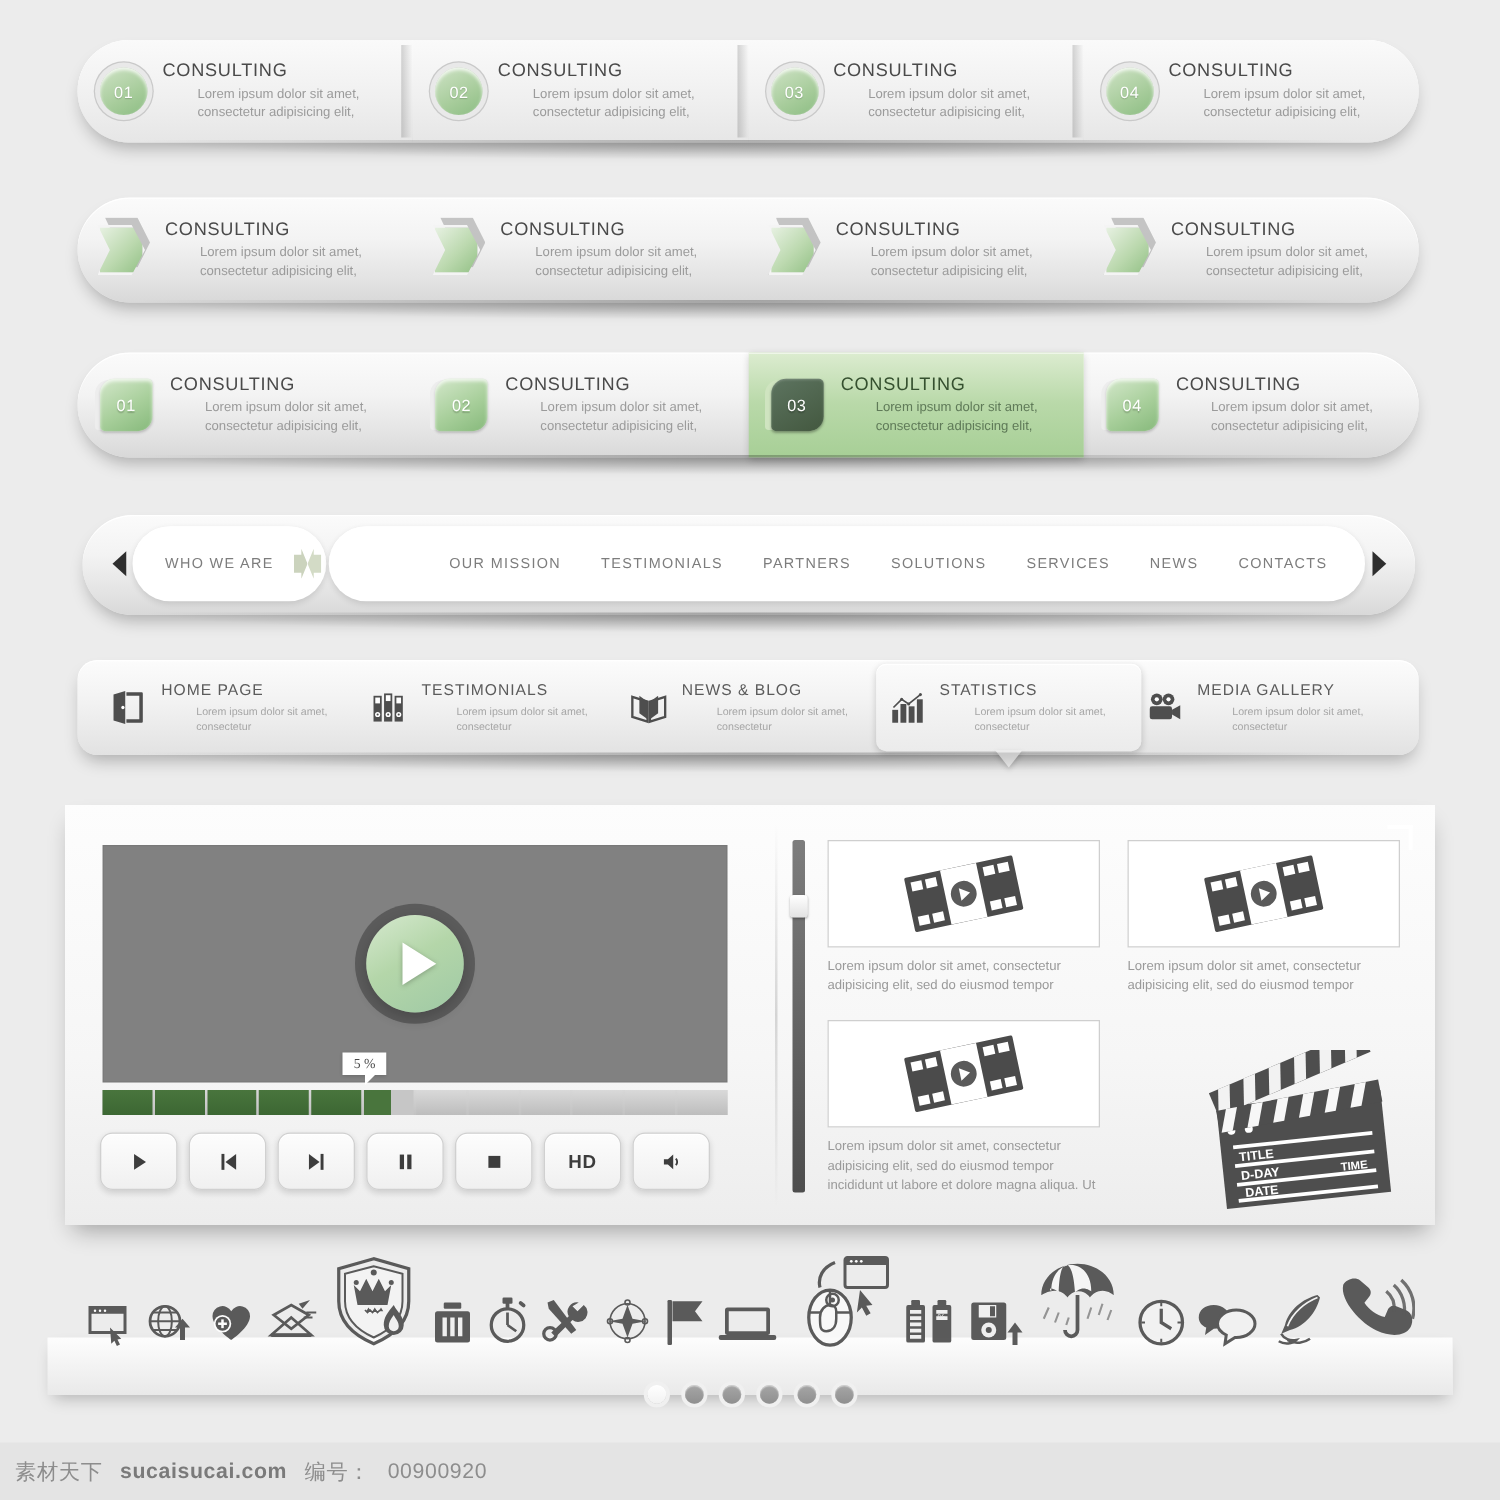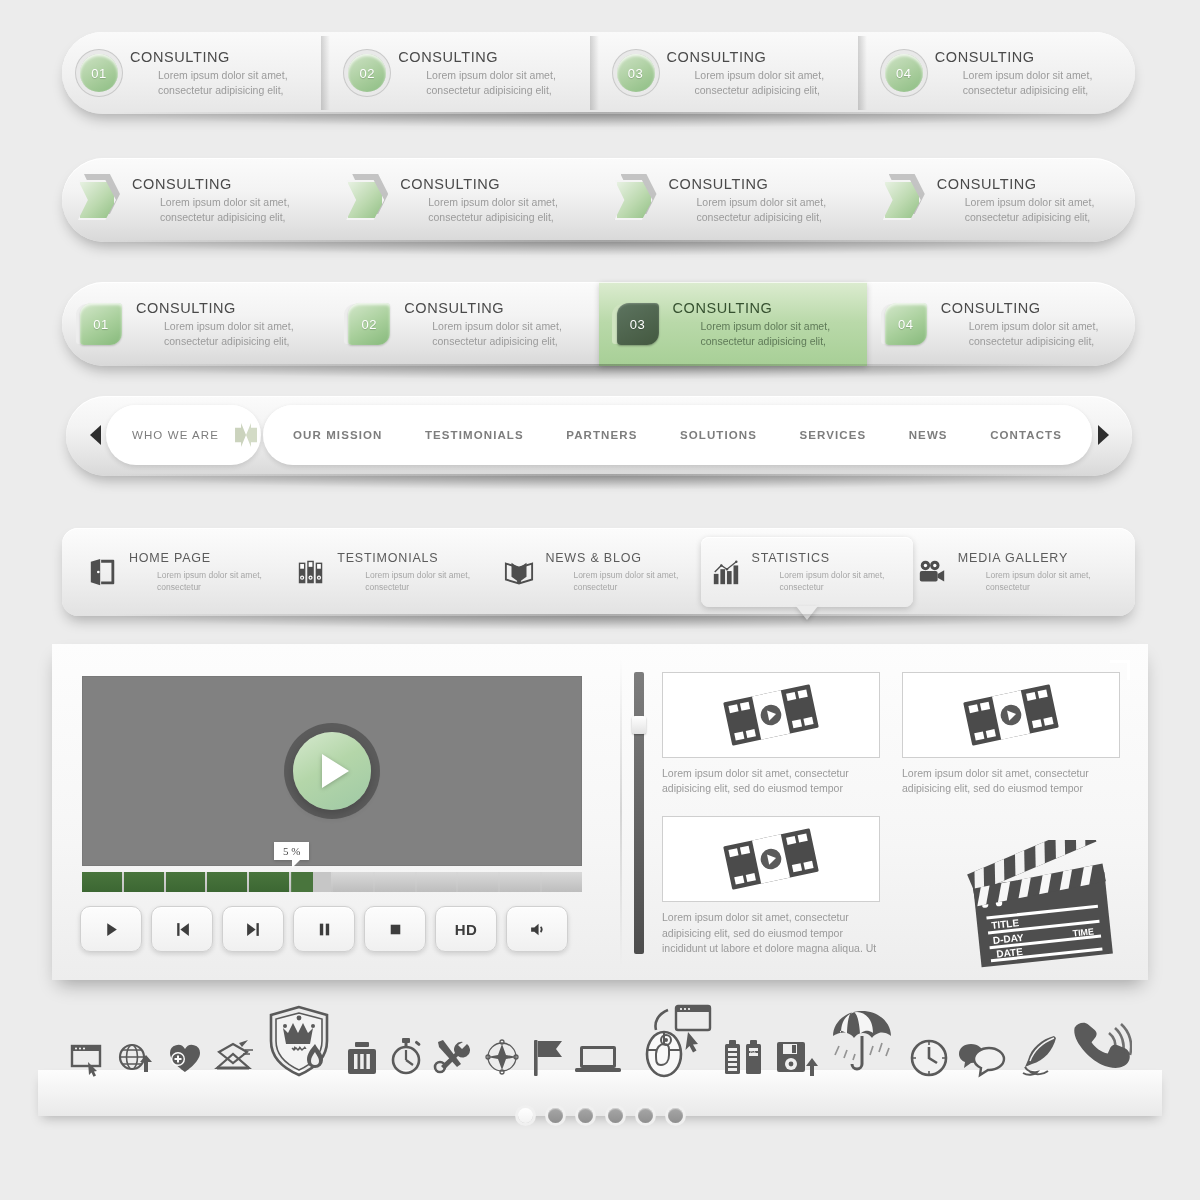--- a/index.html
+++ b/index.html
@@ -98,58 +98,58 @@
   }
   .r3 .cell.active .sq-badge{
     background:linear-gradient(150deg,#5d7460 0%,#43583f 100%);
     box-shadow:inset 0 1px 2px rgba(255,255,255,.2),0 1px 2px rgba(0,0,0,.3),
                -6px 0 0 -1px #cfe4c0;
   }
   .r3 .cell.active .ttl{color:#35502f;}
   .r3 .cell.active .dsc{color:#5f7a58;}
 
   
-  .r4{ left:66px; top:396px; width:1066px; height:80px; border-radius:40px; }
+  .r4{ left:66px; top:412px; width:1066px; height:80px; border-radius:40px; }
   .nav-inner{
     position:absolute;left:18px;right:18px;top:9px;height:60px;
     display:flex;align-items:stretch;
   }
   .nav-arrow{
     width:22px;display:flex;align-items:center;justify-content:center;flex:0 0 auto;
   }
   .nav-arrow .tri{width:0;height:0;border-top:10px solid transparent;border-bottom:10px solid transparent;}
   .nav-arrow.left .tri{border-right:11px solid #2e2e2e;}
   .nav-arrow.right .tri{border-left:11px solid #2e2e2e;}
   .nav-pill{
     background:#fff;border-radius:30px;display:flex;align-items:center;
     box-shadow:0 2px 5px rgba(0,0,0,.12), inset 0 1px 0 #fff;
   }
   .nav-pill.a{flex:0 0 auto;padding:0 4px 0 10px;}
-  .nav-pill.b{flex:1;padding:0 14px;justify-content:space-between;margin-left:2px;font-weight:bold;}
+  .nav-pill.b{flex:1;padding:0 14px;justify-content:flex-end;margin-left:2px;}
   .nav-item{
     font-size:11.5px;letter-spacing:1.1px;color:#7d7d7d;padding:0 16px;white-space:nowrap;
   }
   .nav-item.sel{
     color:#4a5a44;font-weight:bold;letter-spacing:.8px;
     background:linear-gradient(180deg,#f2f5ee,#e6ece0);
     height:100%;display:flex;align-items:center;padding:0 13px;
   }
   .nav-chev{width:11px;height:60px;flex:0 0 auto;position:relative;}
   .nav-chev::before{
     content:"";position:absolute;inset:0;
     background:#cbd3bd;
     clip-path:polygon(0 38%,55% 38%,55% 30%,100% 50%,55% 70%,55% 62%,0 62%);
   }
   .nav-chev.back::before{
     background:#d3dbc6;
     clip-path:polygon(100% 38%,45% 38%,45% 30%,0 50%,45% 70%,45% 62%,100% 62%);
   }
 
   
-  .r5{ left:62px; top:528px; width:1073px; height:88px; border-radius:16px;
+  .r5{ left:62px; top:528px; width:1073px; height:76px; border-radius:16px;
        background:linear-gradient(180deg,#fcfcfc 0%,#f2f2f2 45%,#e2e2e2 100%); }
   .r5 .cells{display:flex;height:100%;align-items:center;padding:0 18px;}
   .r5 .cell{
     flex:1;display:flex;align-items:center;gap:11px;padding:10px 8px;position:relative;
   }
   .r5 .cell.hl{
     background:linear-gradient(180deg,#fbfbfb,#ebebeb);
     border-radius:8px;box-shadow:0 2px 6px rgba(0,0,0,.18), inset 0 1px 0 #fff;
     padding:14px 10px;margin:0 -4px;
   }
@@ -918,14 +918,20 @@
 
   <div class="dots">
     <span class="dot on"></span>
     <span class="dot"></span>
     <span class="dot"></span>
     <span class="dot"></span>
     <span class="dot"></span>
     <span class="dot"></span>
   </div>
 
+  <div class="footer">
+    <span>素材天下</span>
+    <span class="site">sucaisucai.com</span>
+    <span>编号：</span>
+    <span>00900920</span>
+  </div>
 
 </div>
 
 </body></html>

